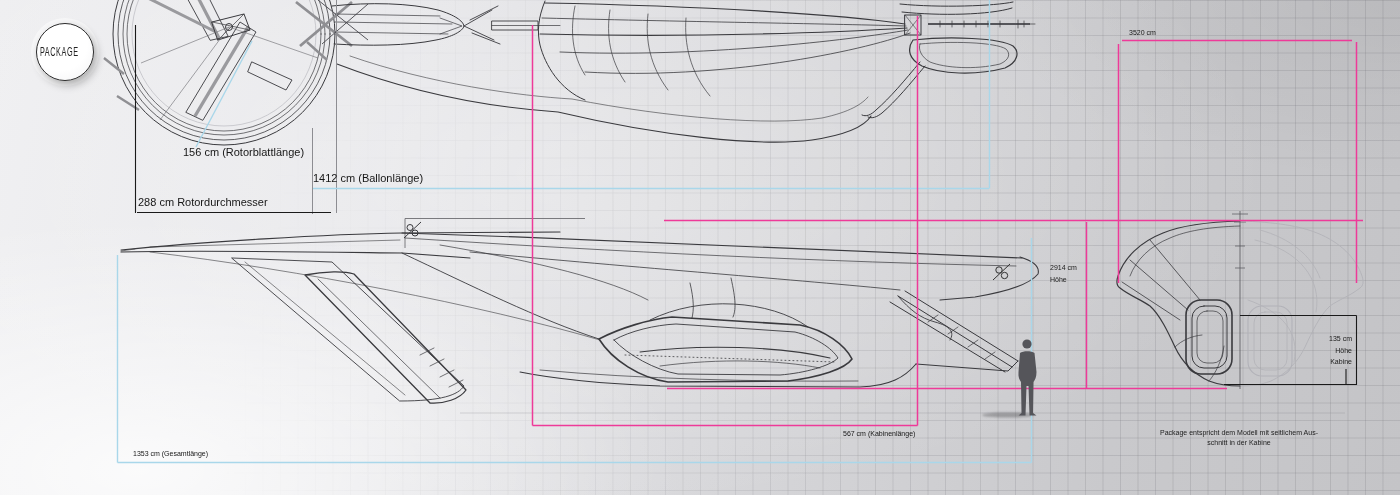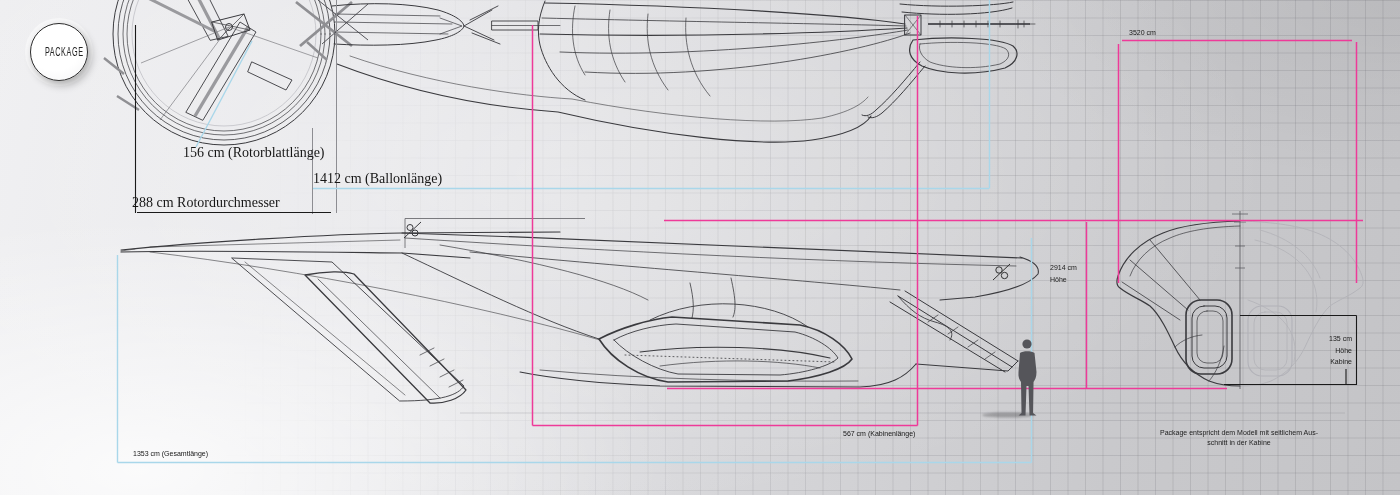--- a/index.html
+++ b/index.html
@@ -18,29 +18,29 @@
     -webkit-mask-image:linear-gradient(100deg, rgba(0,0,0,0) 20%, rgba(0,0,0,0.35) 42%, rgba(0,0,0,0.85) 64%, #000 80%);
     mask-image:linear-gradient(100deg, rgba(0,0,0,0) 20%, rgba(0,0,0,0.35) 42%, rgba(0,0,0,0.85) 64%, #000 80%);}
   svg.art-layer{position:absolute;inset:0;display:block;}
   svg .w{stroke:#3a3a3e;fill:none;stroke-linecap:round;stroke-linejoin:round;}
   svg .p{stroke:var(--c-pink,#ee3a99);fill:none;stroke-width:1.5;}
   svg .c{stroke:var(--c-blue,#a9d7ea);fill:none;stroke-width:1.4;}
   svg .k{stroke:var(--c-ink,#1a1a1a);fill:none;stroke-width:1.1;}
   svg .g{stroke:#8d8d92;fill:none;stroke-width:1;}
   svg .ghost{stroke:#b2b2b8;fill:none;stroke-linecap:round;stroke-linejoin:round;}
   .label{position:absolute;font-size:7px;line-height:10px;white-space:nowrap;color:#161616;}
-  .label.big{font-size:14px;line-height:11px;font-family:Liberation Serif, serif;}
+  .label.big{font-size:11px;line-height:11px;}
   .note{position:absolute;left:1138px;top:428px;width:202px;text-align:center;font-size:7px;line-height:10px;color:#1c1c1c;}
   .cab{position:absolute;right:48px;top:333px;text-align:right;font-size:7px;line-height:11.5px;}
   .hoehe{position:absolute;left:1050px;top:262px;font-size:7px;line-height:11.5px;}
-  .badge{position:absolute;left:30px;top:23px;width:56px;height:56px;border-radius:50%;
+  .badge{position:absolute;left:36px;top:23px;width:56px;height:56px;border-radius:50%;
     background:radial-gradient(circle at 42% 36%, #ffffff 55%, #f2f2f4 100%);
     border:1.4px solid #2c2c2c;
     box-shadow:3px 4px 8px rgba(0,0,0,0.30), 0 0 0 5px rgba(255,255,255,0.50);
-    display:flex;align-items:center;justify-content:flex-start;}
+    display:flex;align-items:center;justify-content:flex-end;}
   .badge-text{font-size:12.5px;letter-spacing:1px;transform:scaleX(0.58);color:#222;}
 </style>
 </head>
 <body>
 
 <div class="stage">
   <div class="grid"></div>
 
   <svg class="art-layer" viewBox="0 0 1400 495">
     <defs>
@@ -215,21 +215,21 @@
     </g>
 
     <g fill="#55555a" stroke="none">
       <circle cx="1027" cy="344" r="4.6"></circle>
       <path d="M1020,353 C1023,350.5 1031.5,350.5 1034.5,353 L1036.5,372 C1036.5,377 1035,380 1033.5,382 L1033,413 L1036.5,415.5 L1029.5,415.5 L1028.5,386 L1026.5,386 L1025.5,415.5 L1018.5,415.5 L1021.5,413 L1021,382 C1019.5,380 1018,377 1018.5,372 Z"></path>
     </g>
   </svg>
 
   <div class="label big" style="left:183px;top:147px">156 cm (Rotorblattlänge)</div>
   <div class="label big" style="left:313px;top:173px">1412 cm (Ballonlänge)</div>
-  <div class="label big" style="left:132px;top:197px">288 cm Rotordurchmesser</div>
+  <div class="label big" style="left:138px;top:197px">288 cm Rotordurchmesser</div>
   <div class="label" style="left:1129px;top:28px">3520 cm</div>
 
   <div class="hoehe">
     <span class="ln" style="display:block">2914 cm</span>
     <span class="ln" style="display:block">Höhe</span>
   </div>
 
   <div class="cab">
     <span style="display:block">135 cm</span>
     <span style="display:block">Höhe</span>

